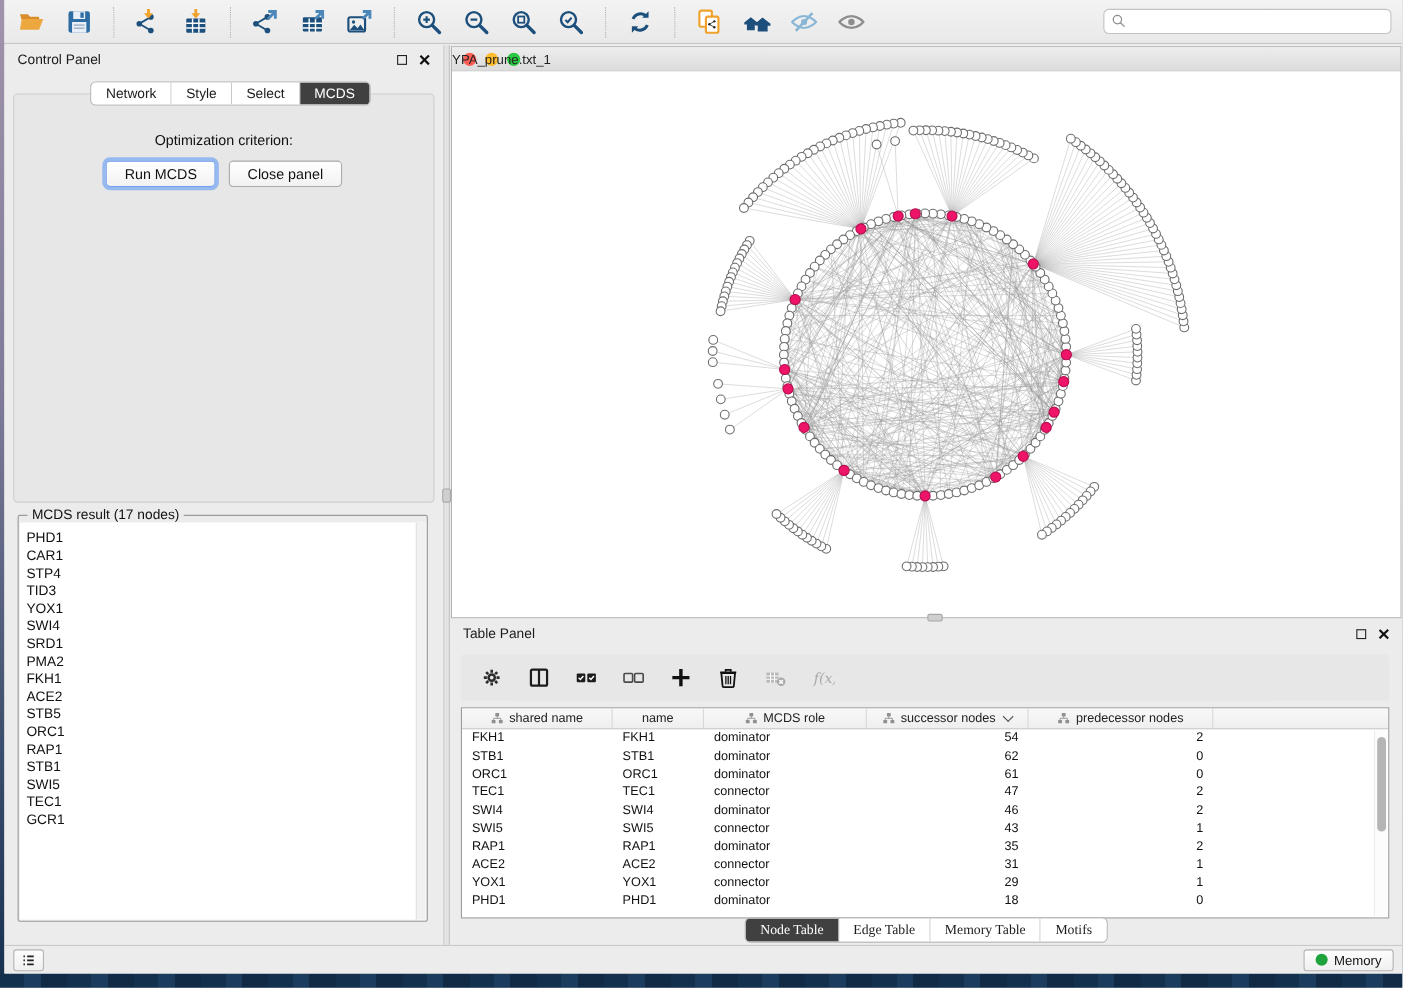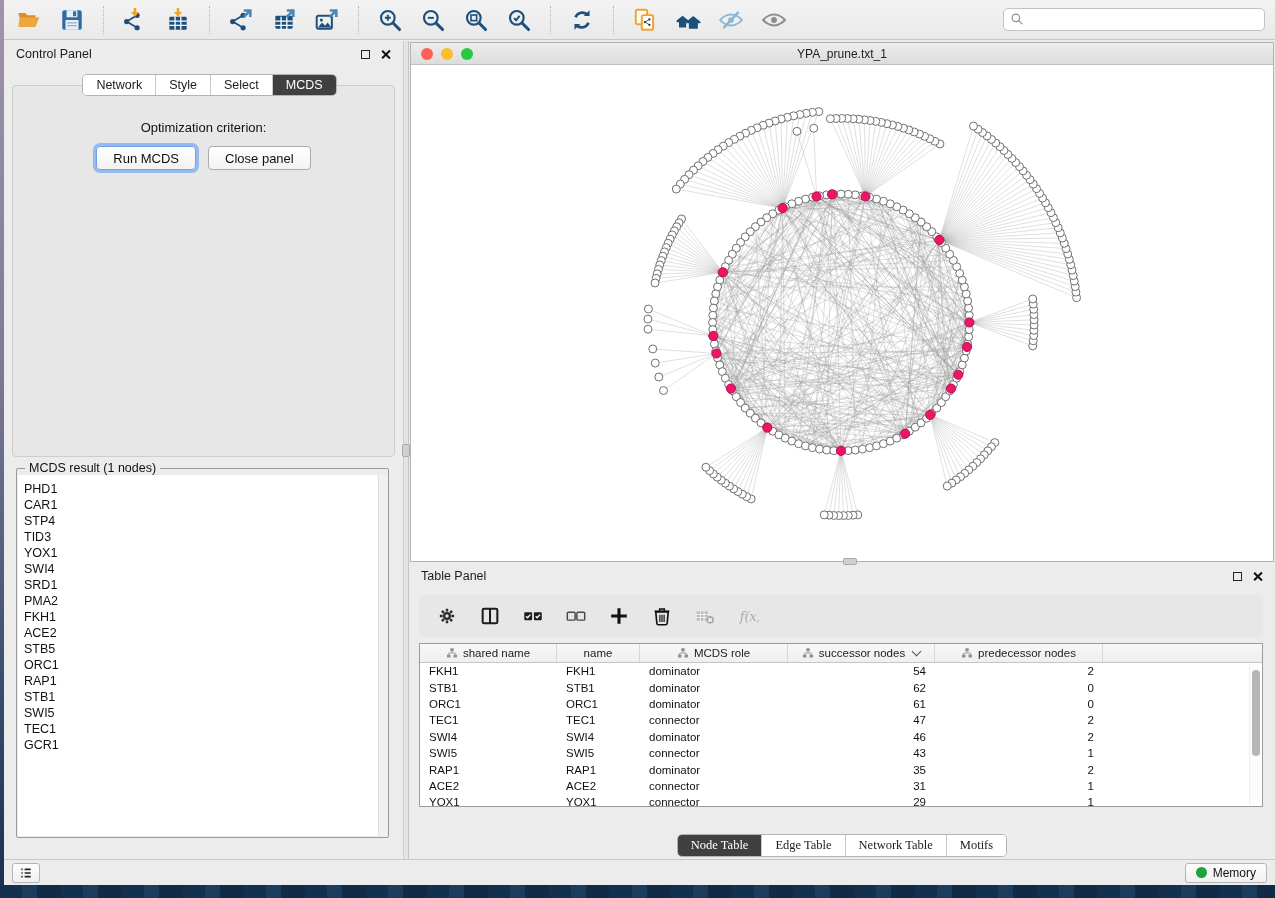--- a/index.html
+++ b/index.html
@@ -70,34 +70,34 @@
   .v-handle { position:absolute; top:403px; left:-2px; width:8px; height:13px; background:#cfcfcf; border:1px solid #aaa; border-radius:2px; }
 
   
   .right-col { position:absolute; top:41px; left:405px; right:0; bottom:26px; }
   .network-window { position:absolute; top:1px; left:1px; right:1px; height:520px;
     border:1px solid #b2b2b2; background:#fff; }
   .titlebar { height:22px; background:linear-gradient(#ededed,#dcdcdc); border-bottom:1px solid #bfbfbf;
     display:flex; align-items:center; position:relative; }
   .lights { display:flex; gap:8px; padding-left:10px; }
   .light { width:12px; height:12px; border-radius:50%; }
-  .net-title { position:absolute; left:0; right:0; text-align:center; font-size:12px; color:#222; }
+  .net-title { position:absolute; left:0; right:0; text-align:left; font-size:12px; color:#222; }
   .net-canvas { position:absolute; top:22px; left:0; right:0; bottom:0; background:#fff; }
   .net-canvas svg { width:100%; height:100%; }
   .h-handle { position:absolute; left:432px; bottom:-4px; width:14px; height:7px; background:#cfcfcf; border:1px solid #a8a8a8; border-radius:2px; z-index:3; }
 
   
   .table-panel { position:absolute; top:522px; left:0; right:0; bottom:0; background:#ececec; }
   .tp-header { height:26px; display:flex; align-items:center; padding:0 12px; }
   .tp-title { font-size:12.5px; color:#1c1c1c; }
   .tp-toolbar { position:absolute; top:32px; left:10px; right:12px; height:42px; background:#e7e7e7;
     border-radius:3px; display:flex; align-items:center; gap:19px; padding-left:16px; }
   .ttbtn { width:24px; height:24px; display:flex; align-items:center; justify-content:center; cursor:pointer; }
   .ttbtn svg { width:22px; height:22px; }
-  .data-table { position:absolute; top:80px; left:10px; right:12px; height:164px;
+  .data-table { position:absolute; top:80px; left:10px; right:12px; height:192px;
     background:#fff; border:1px solid #9c9c9c; overflow:hidden; }
   .thead { display:flex; height:19px; background:linear-gradient(#f8f8f8,#efefef); border-bottom:1px solid #c6c6c6; }
   .th { display:flex; align-items:center; justify-content:center; gap:5px; font-size:11.5px; color:#222;
     border-right:1px solid #d8d8d8; position:relative; cursor:pointer; }
   .th svg.shared { width:12px; height:12px; }
   .sort-chevron { width:7px; height:7px; border-right:1.6px solid #555; border-bottom:1.6px solid #555;
     transform:rotate(45deg); margin-left:3px; margin-top:-3px; }
   .trow { display:flex; height:16.4px; align-items:center; }
   .td { font-size:11.5px; color:#111; padding-left:9px; white-space:nowrap; overflow:hidden; }
   .td.num { text-align:right; padding-right:9px; padding-left:0; }
@@ -299,21 +299,21 @@
           </div>
       </div>
       <div class="cp-panel">
         <div class="opt-label">Optimization criterion:</div>
         <div class="btn-row">
           <button class="pbtn focus">Run MCDS</button>
           <button class="pbtn">Close panel</button>
         </div>
       </div>
       <div class="groupbox">
-        <span class="legend">MCDS result (1 nodes)</span>
+        <span class="legend">MCDS result (17 nodes)</span>
         <div class="result-list">
           <div class="result-inner" id="mcds-list">
               <div class="result-item">PHD1</div>
               <div class="result-item">CAR1</div>
               <div class="result-item">STP4</div>
               <div class="result-item">TID3</div>
               <div class="result-item">YOX1</div>
               <div class="result-item">SWI4</div>
               <div class="result-item">SRD1</div>
               <div class="result-item">PMA2</div>
@@ -836,21 +836,21 @@
               </div>
             </div>
           <div class="tbl-scroll">
             <div class="tbl-thumb"></div>
           </div>
         </div>
         <div class="tp-tabs">
           <div class="seg" id="tp-tabs">
               <div class="tab active">Node Table</div>
               <div class="tab">Edge Table</div>
-              <div class="tab">Network Table</div>
+              <div class="tab">Memory Table</div>
               <div class="tab">Motifs</div>
             </div>
         </div>
       </div>
     </div>
 
     <div class="status-bar">
       <div class="list-btn">
         <svg viewBox="0 0 24 24">
             <g stroke="#222" stroke-width="2.4">

